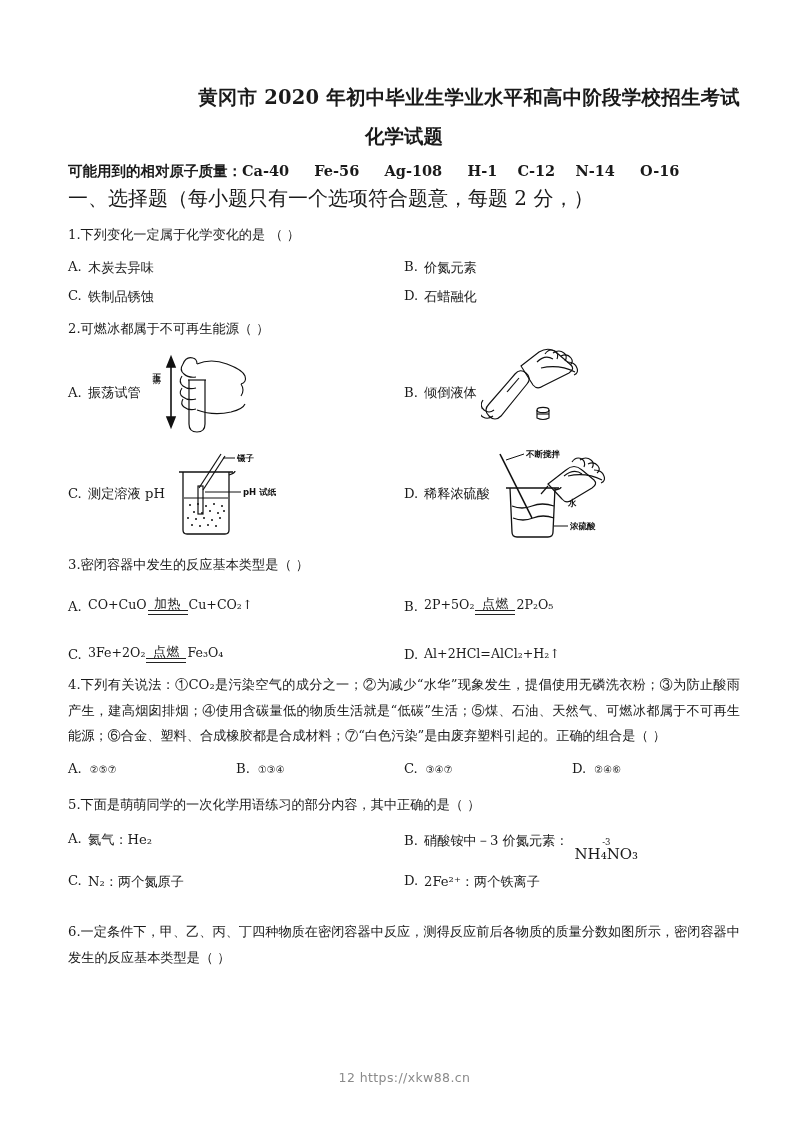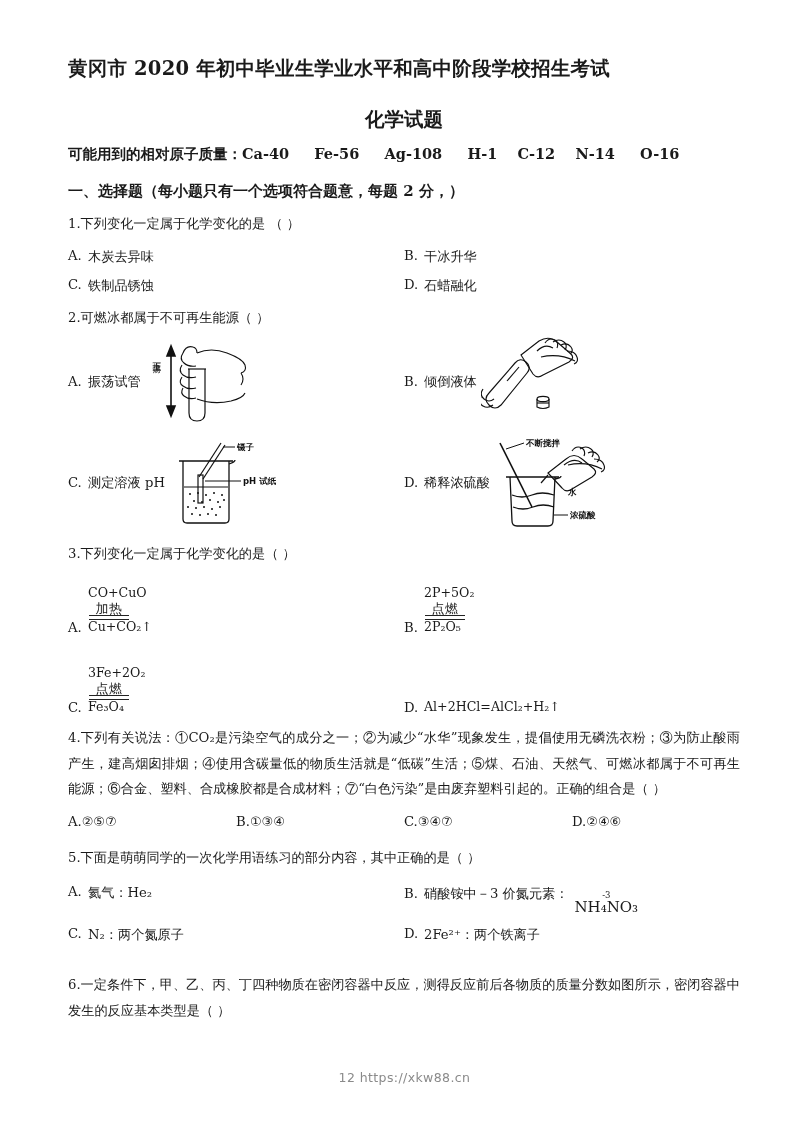--- a/index.html
+++ b/index.html
@@ -22,44 +22,44 @@
   }
   .content {
     position: absolute;
     left: 68px;
     top: 0;
     width: 672px;
   }
 
   
   .doc-title {
-    text-align: left;
+    text-align: right;
     font-size: 19.5px;
     font-weight: bold;
     letter-spacing: 0.2px;
-    margin-top: 56px;
+    margin-top: 85px;
     line-height: 1.35;
   }
   .doc-subtitle {
     text-align: center;
     font-size: 19.5px;
     font-weight: bold;
-    margin-top: 24px;
+    margin-top: 12px;
   }
 
   .atomic-line {
     font-size: 14.5px;
     font-weight: bold;
     margin-top: 12px;
     white-space: pre;
   }
   .section-head {
-    font-size: 15px;
-    font-weight: bold;
-    margin-top: 18px;
+    font-size: 20px;
+    font-weight: normal;
+    margin-top: 4px;
   }
 
   
   .q-stem {
     font-size: 13.2px;
     line-height: 1.95;
     margin-top: 10px;
   }
   .q-stem.tight { margin-top: 8px; }
 
@@ -112,24 +112,23 @@
     position: relative;
     margin-left: 4px;
   }
 
   
   .eq-row { display: flex; margin-top: 18px; }
   .eq-opt { width: 50%; display: flex; align-items: flex-end; }
   .eq-opt .lab { min-width: 20px; font-size: 13.2px; line-height: 1; padding-bottom: 1px;}
   .eq {
     display: flex;
-    align-items: flex-start;
+    align-items: center;
     font-size: 12.6px;
     white-space: nowrap;
-    flex-direction: column;
   }
   .eq .side { padding-bottom: 1px; }
   .arrow {
     display: inline-flex;
     flex-direction: column;
     align-items: center;
     margin: 0 1px;
     position: relative;
     top: 1px;
   }
@@ -140,21 +139,21 @@
     letter-spacing: 0.5px;
   }
   .arrow .dbl {
     width: 40px;
     border-top: 1.4px solid #222;
     border-bottom: 1.4px solid #222;
     height: 2.6px;
     box-sizing: content-box;
   }
 
-  .circnum { font-family: "DejaVu Sans", sans-serif; font-size: 13px; }
+  .circnum { font-family: "DejaVu Sans", sans-serif; font-size: 10px; margin-left: 8px; }
 
   
   .valence {
     display: inline-flex;
     flex-direction: column;
     align-items: center;
     line-height: 1;
     vertical-align: baseline;
   }
   .valence .v-top { font-size: 8.5px; height: 9px; }
@@ -204,21 +203,21 @@
       <span>1.</span><span>下列变化一定属于化学变化的是   （    ）</span>
     </div>
     <div class="opts">
       <div class="opt-row">
         <div class="opt">
           <span class="lab">A.</span>
           <span class="txt">木炭去异味</span>
         </div>
         <div class="opt">
           <span class="lab">B.</span>
-          <span class="txt">干冰升华</span>
+          <span class="txt">价氮元素</span>
         </div>
       </div>
       <div class="opt-row">
         <div class="opt">
           <span class="lab">C.</span>
           <span class="txt">铁制品锈蚀</span>
         </div>
         <div class="opt">
           <span class="lab">D.</span>
           <span class="txt">石蜡融化</span>
@@ -395,21 +394,21 @@
             </g>
             <text class="art-label" x="32" y="13">不断搅拌</text>
             <text class="art-label" x="74" y="62">水</text>
             <text class="art-label" x="76" y="85">浓硫酸</text>
           </svg>
         </span>
       </div>
     </div>
 
     <div class="q-stem tight">
-      <span>3.</span><span>下列变化一定属于化学变化的是（     ）</span>
+      <span>3.</span><span>密闭容器中发生的反应基本类型是（     ）</span>
     </div>
 
     <div class="eq-row">
       <div class="eq-opt">
         <span class="lab">A.</span>
         <span class="eq">
           <span class="side">CO+CuO</span>
           <span class="arrow">
             <span class="cond">加热</span>
             <span class="dbl"></span>

